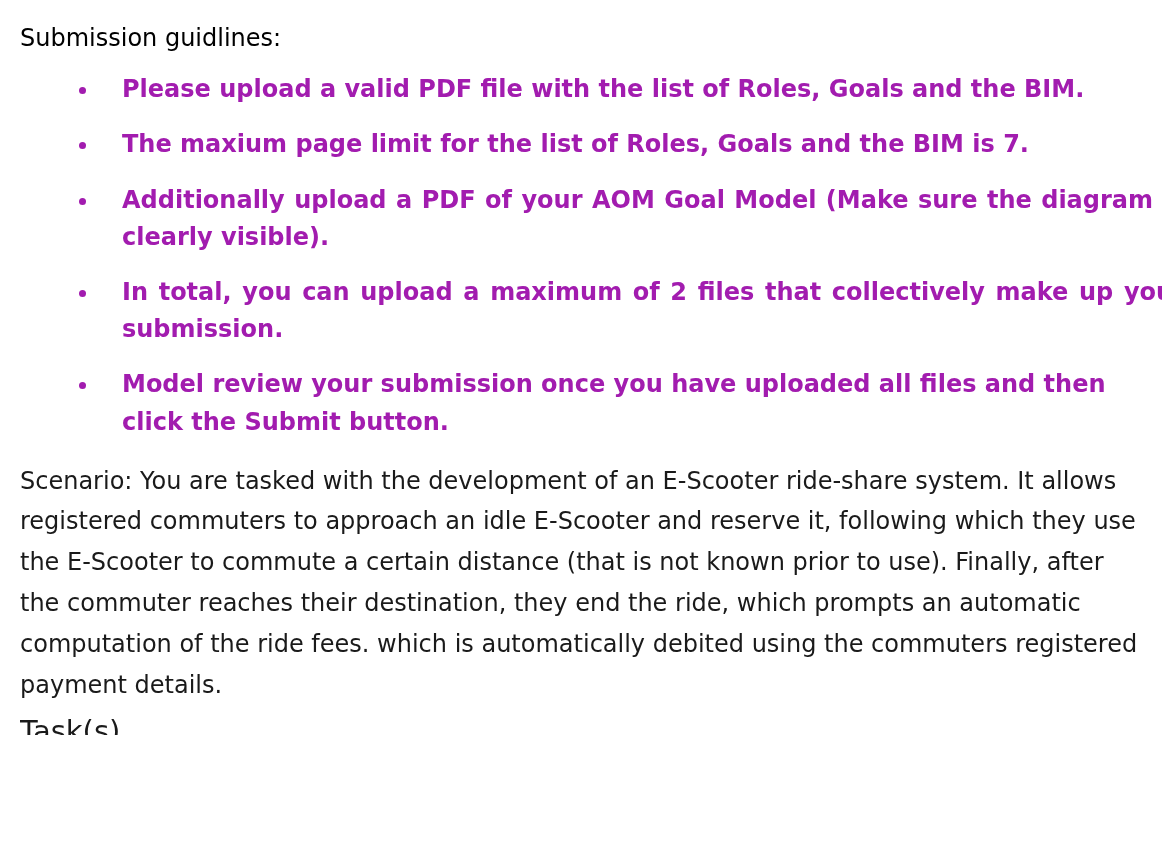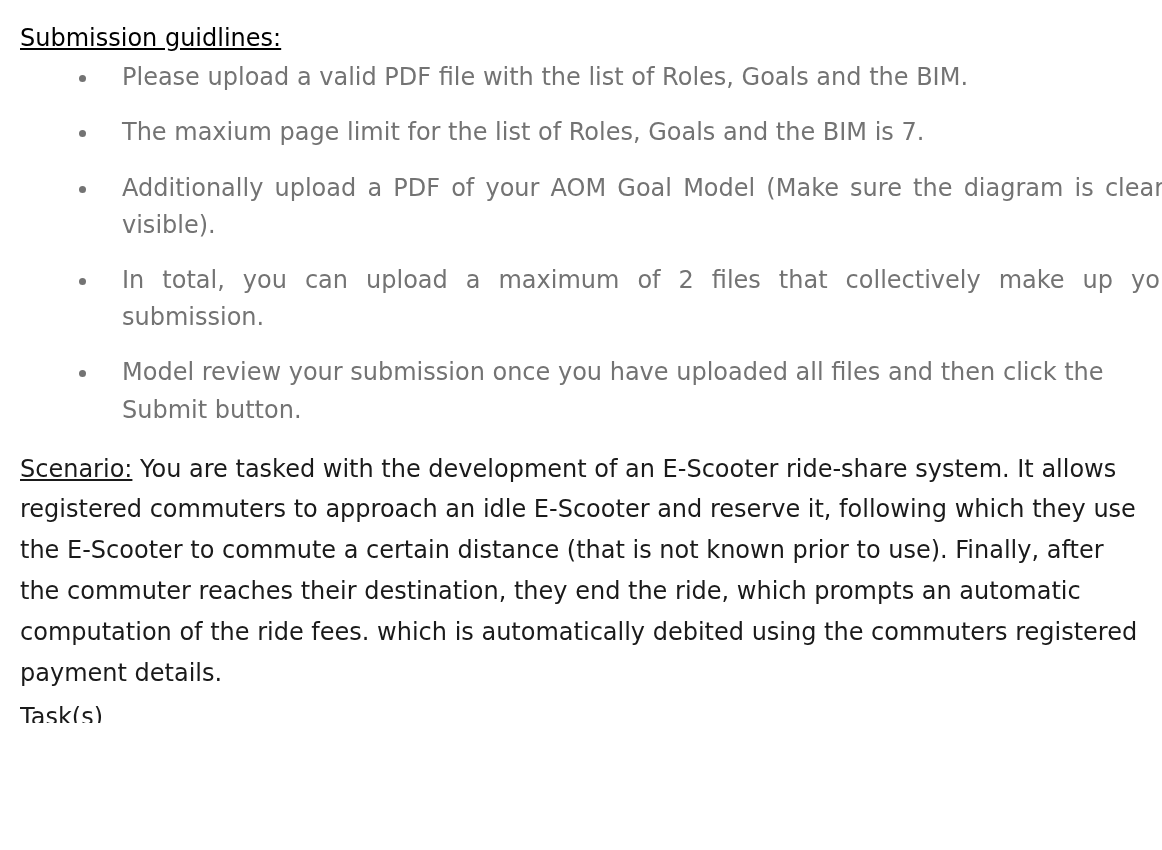--- a/index.html
+++ b/index.html
@@ -12,58 +12,57 @@
     }
     body {
       font-family: "DejaVu Sans", "Verdana", "Helvetica", Arial, sans-serif;
       color: #000;
       padding: 20px 0 0 20px;
       box-sizing: border-box;
       font-size: 24px;
       line-height: 1.55;
     }
     .heading {
-      text-decoration: underline;
       font-size: 24px;
-      margin-bottom: 2px;
+      margin-bottom: 14px;
     }
     ul.guidelines {
       list-style-type: disc;
       margin: 0 0 20px 0;
       padding-left: 80px;
     }
     ul.guidelines li {
       padding-left: 22px;
       margin-bottom: 18px;
       font-size: 24px;
       line-height: 1.55;
-      color: #737373;
+      color: #a21caf;
+      font-weight: bold;
     }
     .li-justify {
       text-align: justify;
       width: 1063px;
     }
     .li-normal {
       width: 1040px;
     }
     .scenario {
       width: 1125px;
       font-size: 24px;
       line-height: 1.7;
       color: #1a1a1a;
     }
     .scenario .label {
-      text-decoration: underline;
       text-align: right;
     }
     .taskstub {
       margin-top: 12px;
       height: 18px;
       overflow: hidden;
-      font-size: 24px;
+      font-size: 29px;
       line-height: 1.0;
       color: #1a1a1a;
     }
   </style>
 </head>
 <body>
 
 <div class="heading">Submission guidlines:</div>
 
 <ul class="guidelines">

